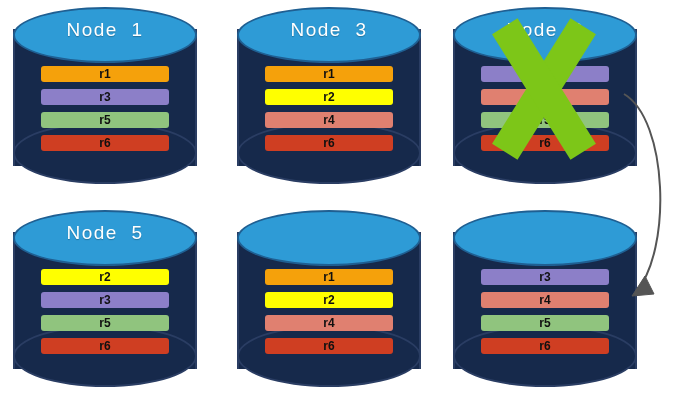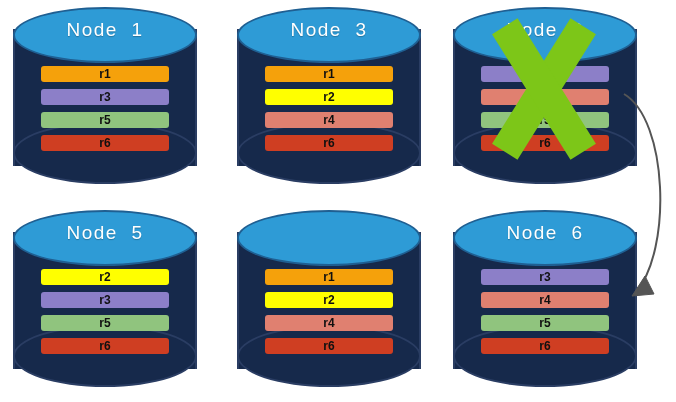--- a/index.html
+++ b/index.html
@@ -199,21 +199,20 @@
       <div class="bar" style="background: rgb(255, 255, 0);">r2</div>
       <div class="bar" style="background: rgb(224, 128, 112);">r4</div>
       <div class="bar" style="background: rgb(207, 62, 34);">r6</div>
     </div>
   </div>
 
   <div class="node" style="left:453px; top:210px;">
     <div class="cyl-body"></div>
     <div class="cyl-bottom"></div>
     <div class="cyl-top"></div>
-    <div class="node-label">Node  6</div>
     <div class="bars">
       <div class="bar" style="background: rgb(140, 127, 200);">r3</div>
       <div class="bar" style="background: rgb(224, 128, 112);">r4</div>
       <div class="bar" style="background: rgb(144, 196, 126);">r5</div>
       <div class="bar" style="background: rgb(207, 62, 34);">r6</div>
     </div>
   </div>
 
   <svg id="arrow" viewBox="0 0 676 402">
     <path d="M 624 94 C 668 120, 672 250, 636 292" fill="none" stroke="#555555" stroke-width="2"></path>

